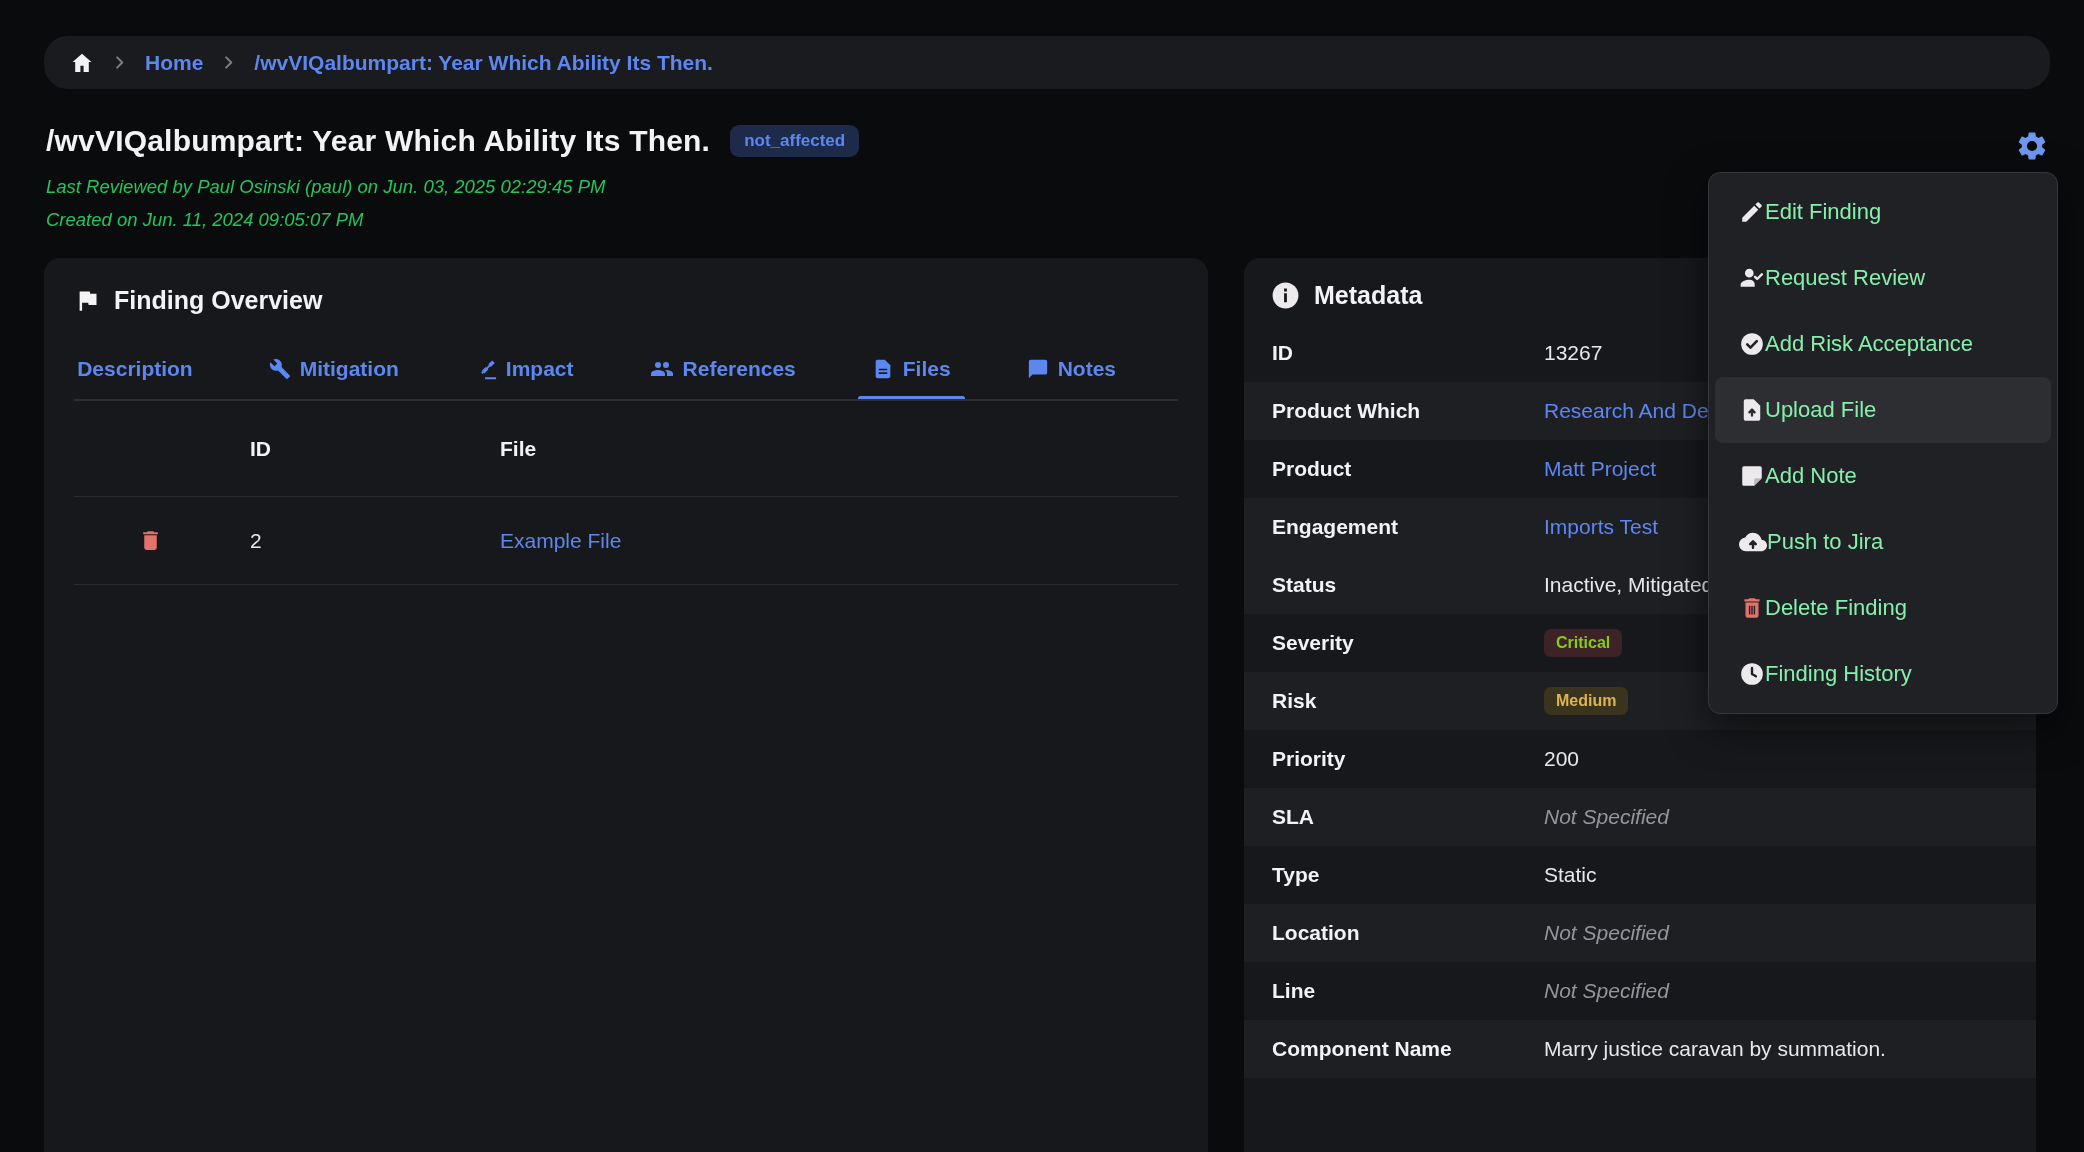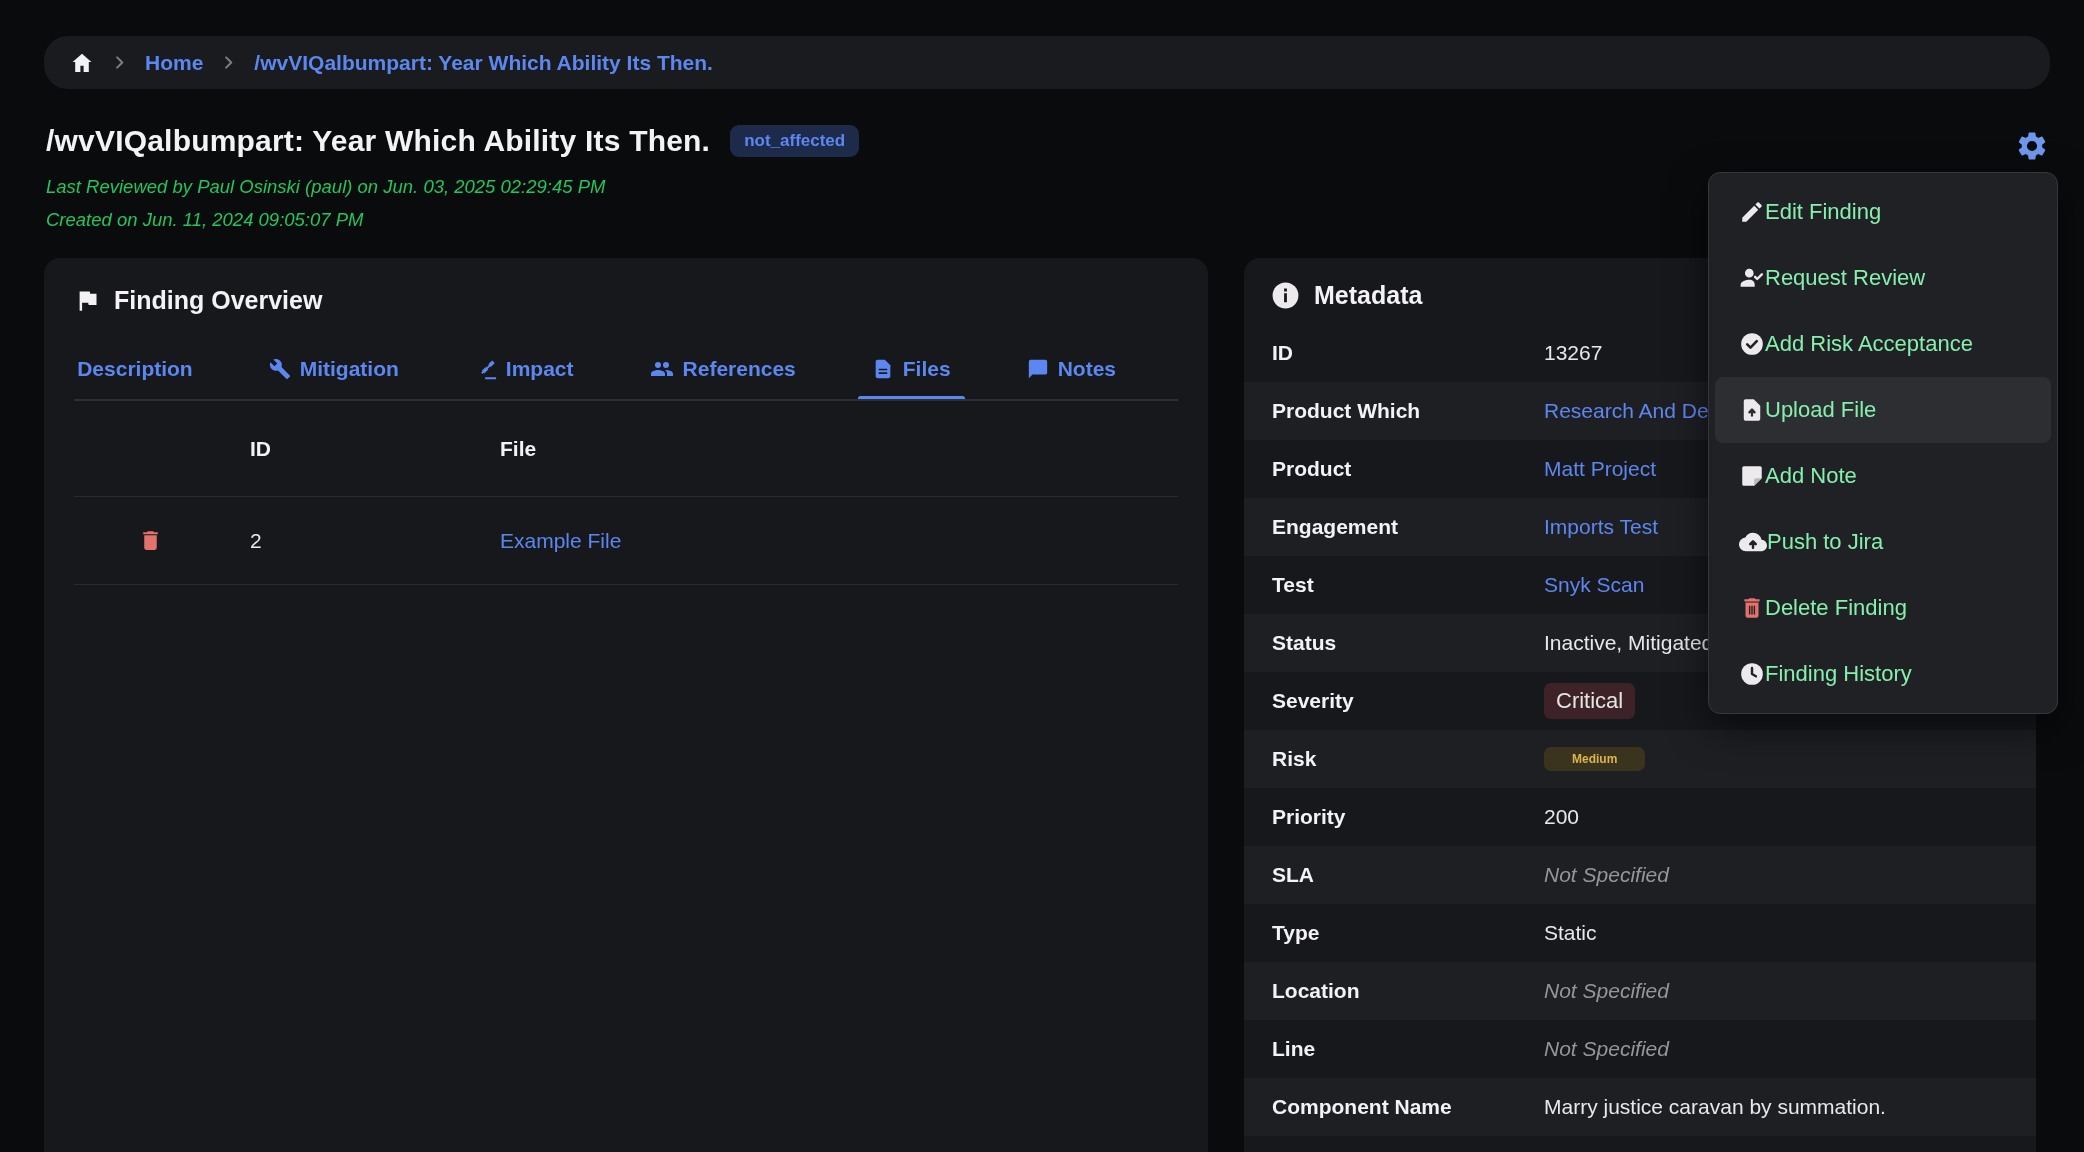--- a/index.html
+++ b/index.html
@@ -84,22 +84,22 @@
   
   .meta-card { left: 1244px; top: 258px; width: 792px; height: 940px; padding-top: 20px; overflow: hidden; }
   .meta-title { display: flex; align-items: center; gap: 13px; padding-left: 26px; font-size: 25px; font-weight: 700; color: #f3f3f5; height: 34px; }
   .meta-rows { margin-top: 12px; }
   .m-row { display: flex; align-items: center; height: 58px; padding-left: 28px; }
   .m-row.alt { background: #1e1f23; }
   .m-label { width: 272px; flex: none; font-size: 21px; font-weight: 700; color: #f3f3f5; }
   .m-value { font-size: 21px; color: #e8e8ea; white-space: nowrap; }
   .m-link { color: #5d87f0; cursor: pointer; text-decoration: none; }
   .m-muted { color: #95969c; font-style: italic; }
-  .badge-crit { background: #3d2327; color: #e5e5e5; font-weight: 400; font-size: 22px; padding: 5px 12px; border-radius: 7px; }
-  .badge-med  { background: #3a331e; color: #ddb44f; font-weight: 700; font-size: 12px; padding: 5px 28px; border-radius: 7px; }
+  .badge-crit { background: #3d2327; color: #84cc16; font-weight: 700; font-size: 16px; padding: 5px 12px; border-radius: 7px; }
+  .badge-med  { background: #3a331e; color: #ddb44f; font-weight: 700; font-size: 16px; padding: 5px 12px; border-radius: 7px; }
 
   
   .menu {
     position: absolute; left: 1708px; top: 172px; width: 350px;
     background: #202125; border: 1px solid #36373c; border-radius: 12px;
     padding: 6px 0; z-index: 20;
     box-shadow: 0 14px 38px rgba(0,0,0,.55);
   }
   .menu-item {
     display: flex; align-items: center; 
@@ -260,24 +260,20 @@
       <a class="m-value m-link">Research And Development</a>
     </div>
     <div class="m-row">
       <span class="m-label">Product</span>
       <a class="m-value m-link">Matt Project</a>
     </div>
     <div class="m-row alt">
       <span class="m-label">Engagement</span>
       <a class="m-value m-link">Imports Test</a>
     </div>
-    <div class="m-row">
-      <span class="m-label">Test</span>
-      <a class="m-value m-link">Snyk Scan</a>
-    </div>
     <div class="m-row alt">
       <span class="m-label">Status</span>
       <span class="m-value">Inactive, Mitigated</span>
     </div>
     <div class="m-row">
       <span class="m-label">Severity</span>
       <span class="badge-crit">Critical</span>
     </div>
     <div class="m-row alt">
       <span class="m-label">Risk</span>

